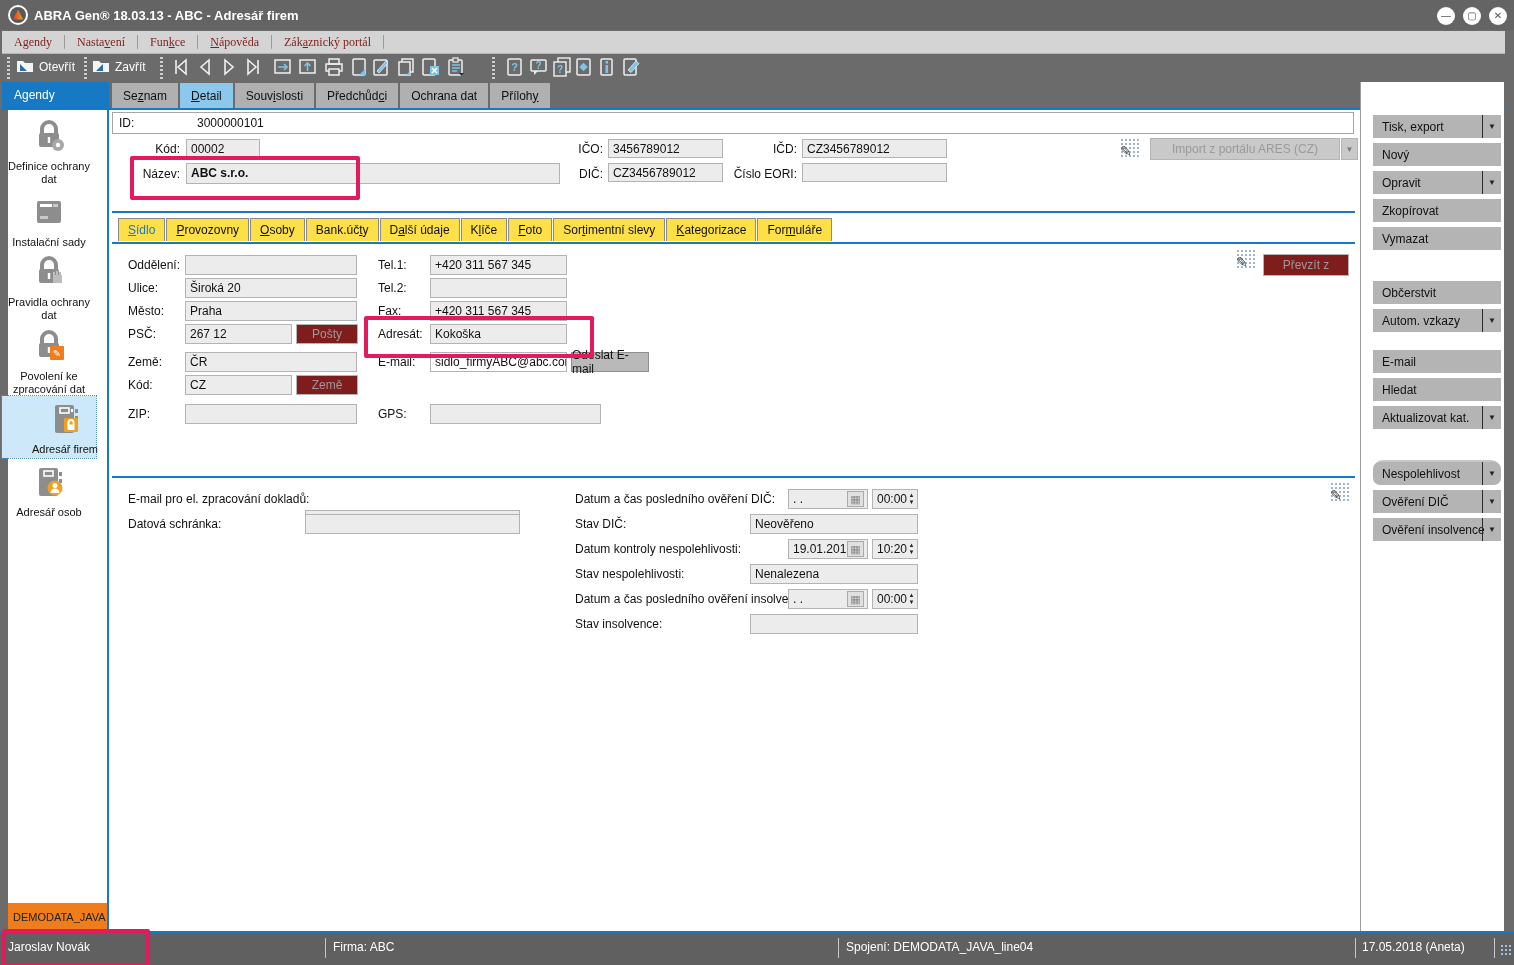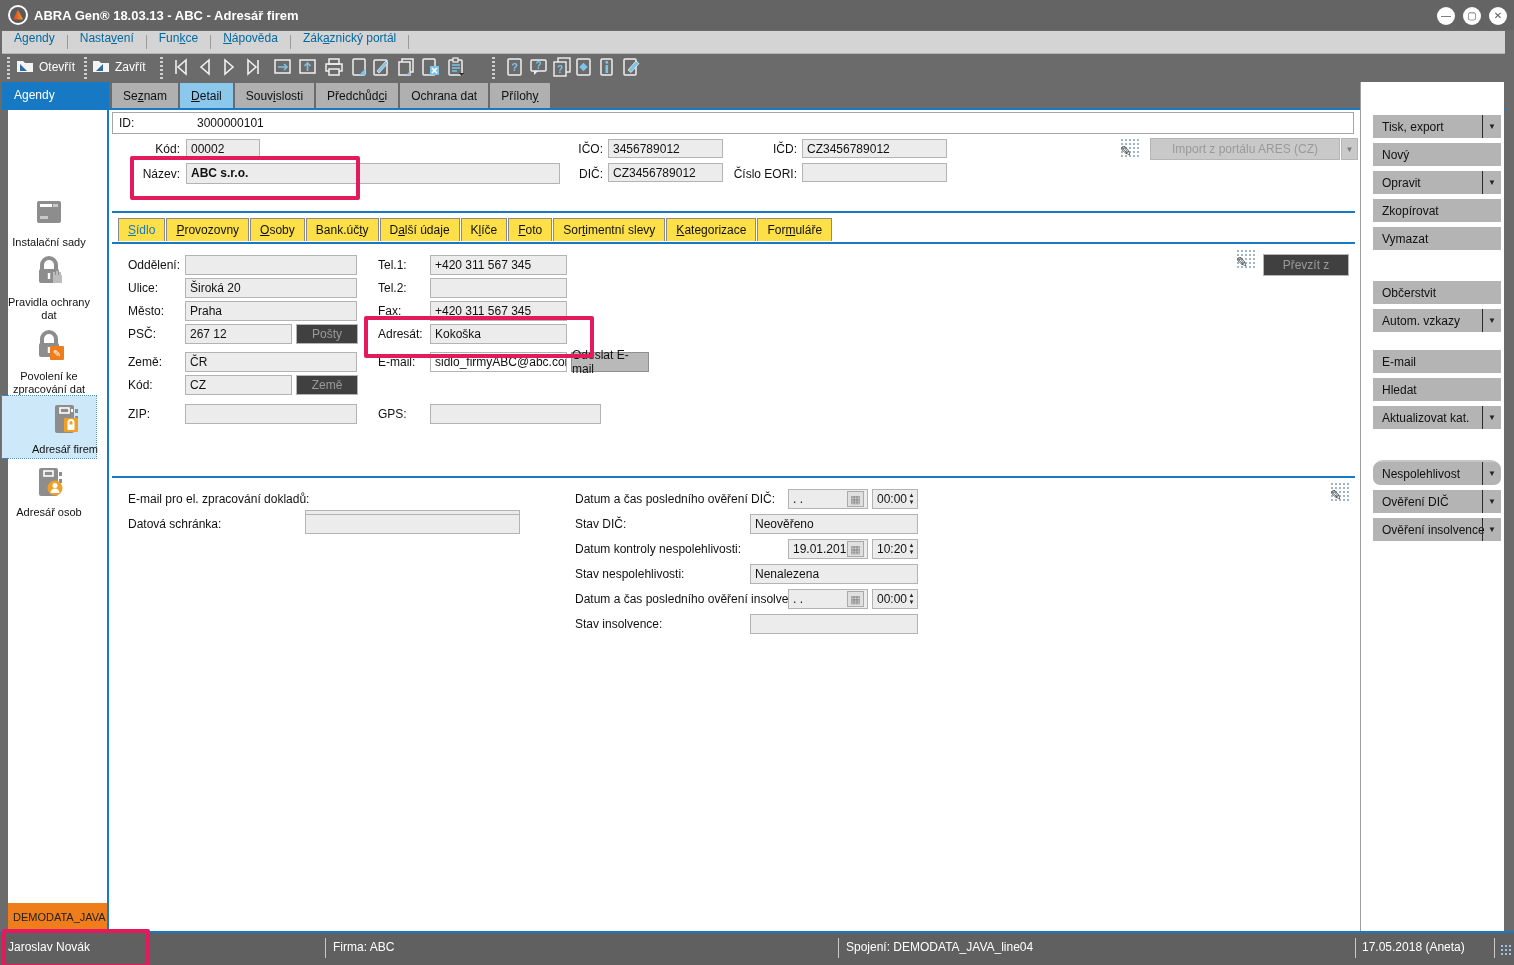--- a/index.html
+++ b/index.html
@@ -8,21 +8,21 @@
   .abs{position:absolute;}
   
   .titlebar{position:absolute;left:0;top:0;width:1514px;height:30px;background:#646464;
             color:#fff;display:flex;align-items:center;}
   .title-text{font-size:13px;font-weight:bold;margin-left:8px;white-space:nowrap;}
   .winbtn{position:absolute;top:7px;width:18px;height:18px;border-radius:50%;background:#fff;
           color:#555;display:flex;align-items:center;justify-content:center;font-size:10px;line-height:1;}
   
   .menubar{position:absolute;left:2px;top:31px;width:1503px;height:22px;background:#d4d4d4;
            border-bottom:1px solid #b5b5b5;display:flex;align-items:center;}
-  .mi{padding:0 12px;height:100%;display:flex;color:#0369a1;}
+  .mi{padding:0 12px;height:100%;display:flex;align-items:center;color:#7f1d1d;font-family:Liberation Serif, serif;}
   .msep{width:1px;height:14px;background:#9a9a9a;}
   
   .grip{position:absolute;top:57px;height:22px;width:3px;
         background-image:repeating-linear-gradient(to bottom,#cfcfcf 0 2px,transparent 2px 4px);}
   .tbtn{position:absolute;top:55px;height:24px;display:flex;align-items:center;gap:5px;color:#fff;}
   .tbi{position:absolute;top:56px;width:22px;height:22px;}
   .tbi svg{display:block;}
   
   .agheader{position:absolute;left:2px;top:82px;width:105px;height:26px;background:#1779c4;
             color:#fff;display:flex;align-items:center;padding-left:12px;box-sizing:border-box;}
@@ -43,21 +43,21 @@
   .rpanel{position:absolute;left:1361px;top:82px;width:143px;height:849px;background:#fff;}
   .pdiv{position:absolute;left:1360px;top:82px;width:1px;height:849px;background:#9c9c9c;}
   .lbl{position:absolute;white-space:nowrap;color:#111;}
   .rlbl{position:absolute;white-space:nowrap;color:#111;text-align:right;}
   .fld{position:absolute;height:20px;background:#ececec;border:1px solid #b3b3b3;box-sizing:border-box;
        padding:2px 4px;white-space:nowrap;overflow:hidden;color:#111;}
   .fld.white{background:#fff;}
   .fld.b{font-weight:bold;}
   .idbox{position:absolute;left:112px;top:112px;width:1242px;height:22px;background:#fff;
          border:1px solid #a6a6a6;box-sizing:border-box;}
-  .btn-sm{position:absolute;height:20px;background:#404040;color:#9a9a9a;border:1px solid #b5b5b5;
+  .btn-sm{position:absolute;height:20px;background:#7f1d1d;color:#9a9a9a;border:1px solid #b5b5b5;
           box-sizing:border-box;display:flex;align-items:center;justify-content:center;}
   .btn-sm.on{background:#b9b9b9;color:#111;border-color:#8f8f8f;}
   .ares{position:absolute;left:1150px;top:138px;width:190px;height:22px;background:#c9c9c9;color:#9a9a9a;
         border:1px solid #b5b5b5;box-sizing:border-box;display:flex;align-items:center;justify-content:center;}
   .aresdd{position:absolute;left:1341px;top:138px;width:17px;height:22px;background:#c9c9c9;border:1px solid #b5b5b5;
           box-sizing:border-box;display:flex;align-items:center;justify-content:center;color:#7a7a7a;font-size:8px;}
   .magic{position:absolute;width:20px;height:20px;font-size:14px;color:#444;
          background-image:radial-gradient(#9fb6c9 1px, transparent 1px);background-size:4px 4px;
          display:flex;align-items:flex-end;justify-content:flex-start;line-height:1;}
   
@@ -273,20 +273,31 @@
     <span class="mtab">Předchůd<u>c</u>i</span>
     <span class="mtab">Ochrana dat</span>
     <span class="mtab">Příloh<u>y</u></span>
   </div>
   <div class="bluebar" style="left:2px;top:108px;width:1503px;height:2px;"></div>
 
   <div class="sidebar"></div>
   <div class="bluebar" style="left:107px;top:82px;width:2px;height:849px;"></div>
   <div class="sbsel"></div>
 
+  <div class="sbitem" style="top:118px;">
+    <span class="ic">
+      <svg width="36" height="36" viewBox="0 0 36 36">
+          <path d="M11 16v-5a7 7 0 0 1 14 0v5" fill="none" stroke="#8d8d8d" stroke-width="4"></path>
+          <rect x="8" y="15" width="20" height="14" rx="2" fill="#8d8d8d"></rect>
+          <rect x="16.8" y="19" width="2.4" height="6" fill="#fff"></rect>
+          <circle cx="27" cy="27" r="6" fill="#a8a8a8"></circle>
+          <circle cx="27" cy="27" r="2.2" fill="#fff"></circle>
+        </svg></span>
+    <div>Definice ochrany dat</div>
+  </div>
   <div class="sbitem" style="top:194px;">
     <span class="ic">
       <svg width="36" height="36" viewBox="0 0 36 36">
           <rect x="6" y="7" width="24" height="22" rx="2" fill="#8d8d8d"></rect>
           <rect x="9" y="10" width="12" height="3" fill="#fff"></rect>
           <rect x="22" y="10" width="5" height="3" fill="#c9c9c9"></rect>
           <rect x="9" y="22" width="8" height="3" fill="#c9c9c9"></rect>
         </svg></span>
     <div>Instalační sady</div>
   </div>

